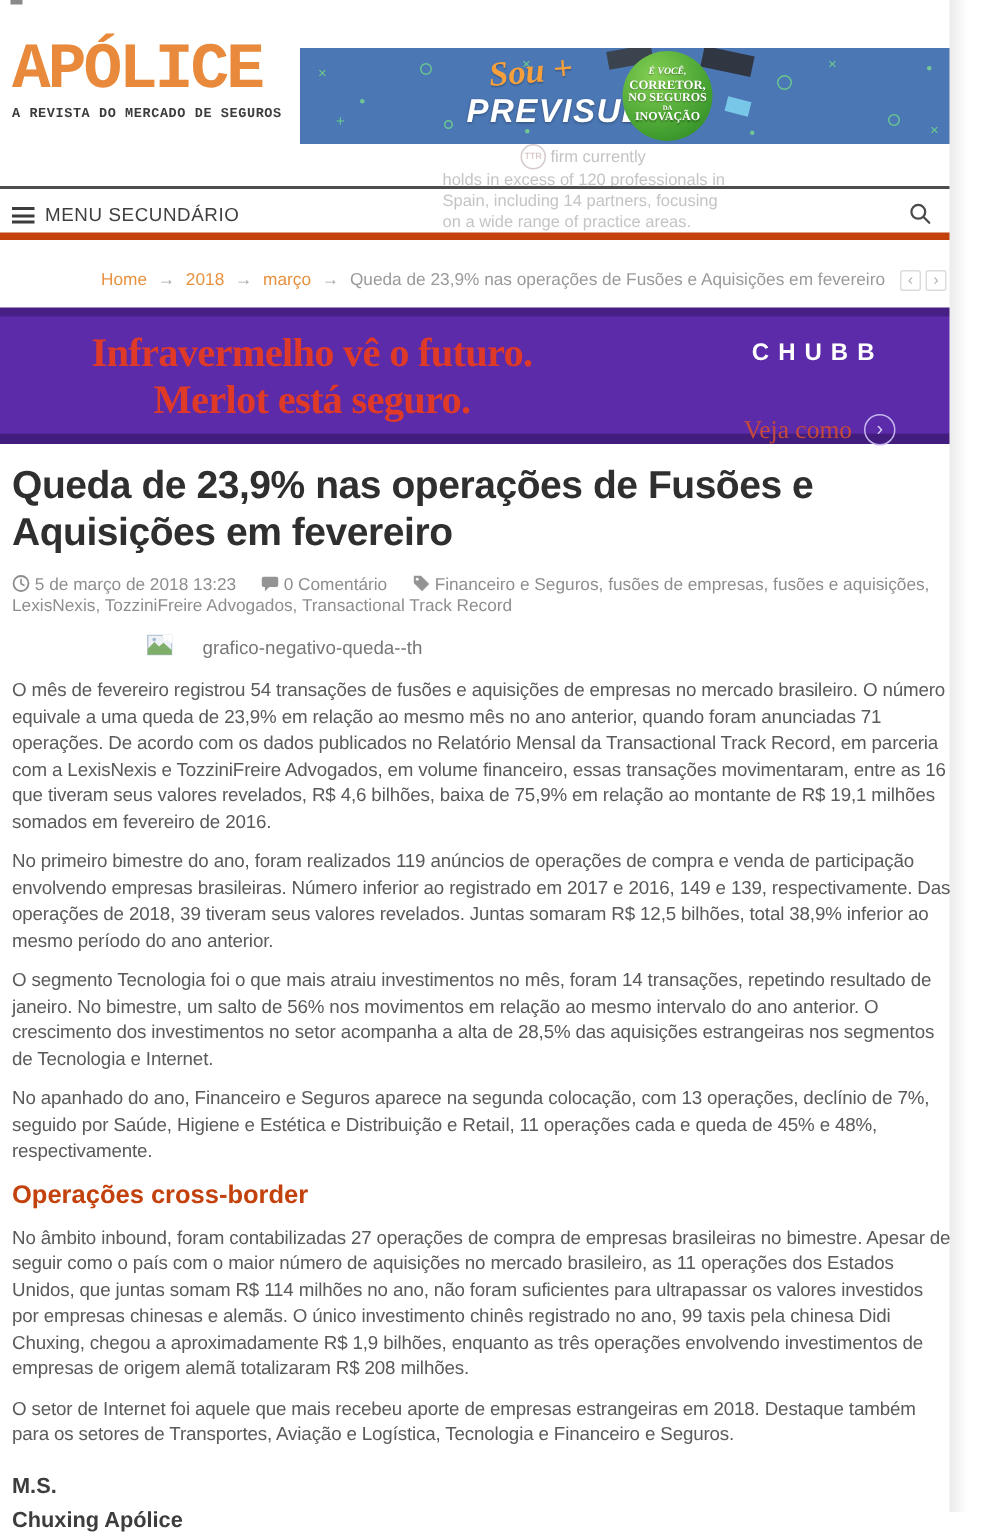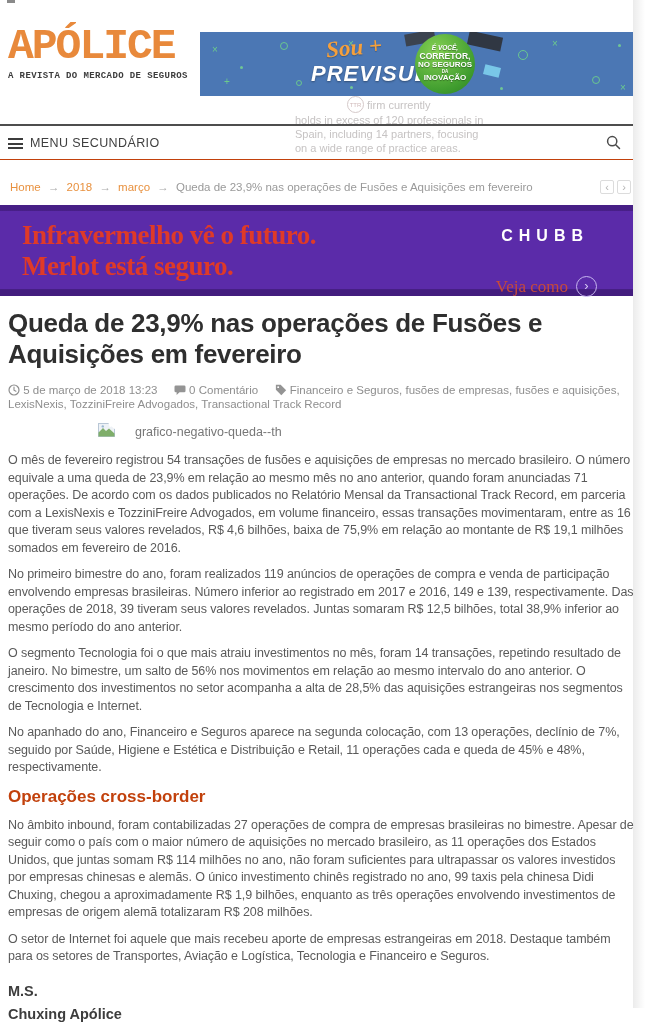--- a/index.html
+++ b/index.html
@@ -30,47 +30,47 @@
   .ring { border:1.5px solid #6fd489; border-radius:50%; opacity:.85; }
   .dx { font-style:normal; color:#6fd489; font-size:10px; opacity:.9; }
   .banner-script { position:absolute; left:126px; top:3px; font-family:"Liberation Serif","DejaVu Serif",serif; font-style:italic; font-weight:bold; font-size:23px; color:#F5A03C; transform:rotate(-5deg); text-shadow:0 1px 1px rgba(0,0,0,.25); }
   .banner-brand { position:absolute; left:111px; top:29px; font-size:22px; font-weight:bold; font-style:italic; letter-spacing:1px; color:#fff; text-shadow:0 1px 2px rgba(0,0,0,.35); }
   .globe-deco1 { left:205px; top:0px; width:30px; height:12px; background:#3a3d44; transform:rotate(-10deg); opacity:.9; }
   .globe-deco2 { left:268px; top:2px; width:34px; height:14px; background:#2d3036; transform:rotate(12deg); opacity:.9; }
   .globe-deco3 { left:284px; top:34px; width:16px; height:10px; background:#79c7e8; transform:rotate(14deg); }
   .banner-globe { position:absolute; left:215px; top:2px; width:60px; height:60px; border-radius:50%;
       background:radial-gradient(circle at 35% 28%, #83cf52, #3f9c2e 70%, #2f7d22);
       display:flex; flex-direction:column; align-items:center; justify-content:center;
-      color:#fff; font-weight:bold; text-align:center; line-height:1.05; text-shadow:0 1px 1px rgba(0,0,0,.35); }
+      color:#fff; font-weight:bold; text-align:center; line-height:1.05; text-shadow:0 1px 1px rgba(0,0,0,.35);font-family:Liberation Serif, serif; }
   .bg-l0 { font-size:6.5px; font-style:italic; }
   .bg-l1 { font-size:8.5px; }
   .bg-l2 { font-size:8px; }
   .bg-l3 { font-size:4.5px; }
   .bg-l4 { font-size:8px; }
 
   .header-rule { position:absolute; left:0; top:124px; width:633px; height:2px; background:#4e4e4e; }
 
   
-  .menu-bar { position:absolute; left:0; top:126px; width:633px; height:34px; border-bottom:1px solid #c2410c; }
+  .menu-bar { position:absolute; left:0; top:126px; width:633px; height:34px; border-bottom:5px solid #c2410c; }
   .hamburger { position:absolute; left:8px; top:12px; width:15px; height:11px; cursor:pointer; }
   .hamburger i { display:block; width:15px; height:2px; background:#3c3c3c; margin-bottom:2.5px; }
   .menu-label { position:absolute; left:30px; top:10px; font-size:12.5px; color:#3f3f3f; letter-spacing:0.4px; cursor:pointer; }
   .search-btn { position:absolute; right:12px; top:9px; cursor:pointer; }
 
   
-  .breadcrumb { position:absolute; left:10px; top:180px; width:580px; font-size:11.5px; color:#9a9a9a; line-height:15px; }
+  .breadcrumb { position:absolute; left:10px; top:180px; width:580px; font-size:11.5px; color:#9a9a9a; line-height:15px;text-align:right; }
   .bc-link { color:#E8913F; cursor:pointer; }
   .bc-sep { color:#aaa; margin:0 4px; }
   .bc-nav { position:absolute; right:28px; top:180px; display:flex; gap:3px; }
   .bc-btn { width:14px; height:14px; border:1px solid #dcdcdc; border-radius:2px; color:#b3b3b3; font-size:11px; line-height:12px; text-align:center; cursor:pointer; background:#fff; }
 
   
   .chubb { position:absolute; left:0; top:205px; width:633px; height:91px; cursor:pointer;
       background:linear-gradient(to bottom, #471f86 0%, #471f86 6%, #5B2BA9 7%, #5B2BA9 92%, #431d7e 93%, #431d7e 100%); }
-  .chubb-headline { position:absolute; left:22px; top:15px; width:372px; text-align:left;
+  .chubb-headline { position:absolute; left:22px; top:15px; width:372px; text-align:center;
       font-family:"Liberation Serif","DejaVu Serif",serif; font-weight:bold; font-size:27px; line-height:31px; color:#DF3A28; letter-spacing:-0.5px; }
   .chubb-brand { position:absolute; right:44px; top:22px; color:#fff; font-size:16px; font-weight:bold; letter-spacing:6px; }
   .chubb-cta { position:absolute; right:36px; top:71px; display:flex; align-items:center; gap:8px;
       font-family:"Liberation Serif","DejaVu Serif",serif; font-size:17px; color:#c64a3a; }
   .cta-circle { width:21px; height:21px; border:1.5px solid #c7b6ef; border-radius:50%; color:#d8ccf5;
       font-size:13px; line-height:18px; text-align:center; font-family:"Liberation Sans",sans-serif; }
 
   
   .article { position:absolute; left:8px; top:302px; width:627px; color:#5a5a5a; }
   .article h1 { font-size:26px; line-height:31px; font-weight:bold; color:#2f2f2f; letter-spacing:-0.3px; margin:6px 0 13px; }

